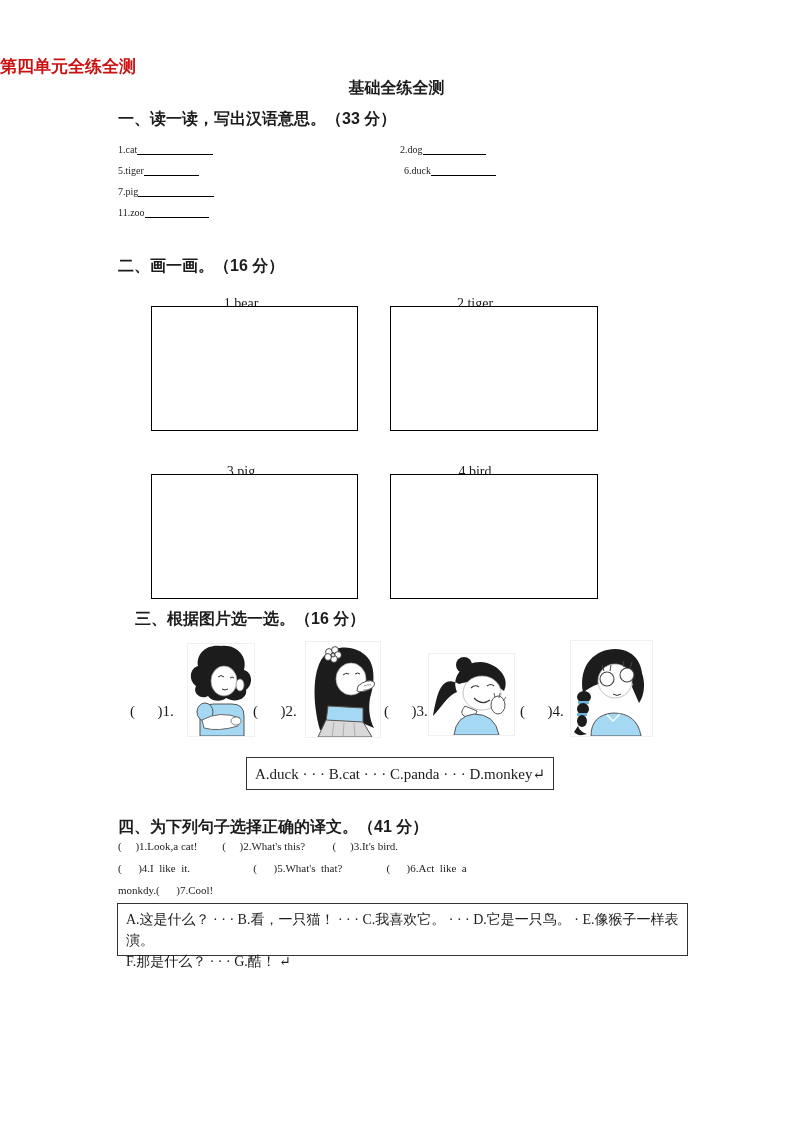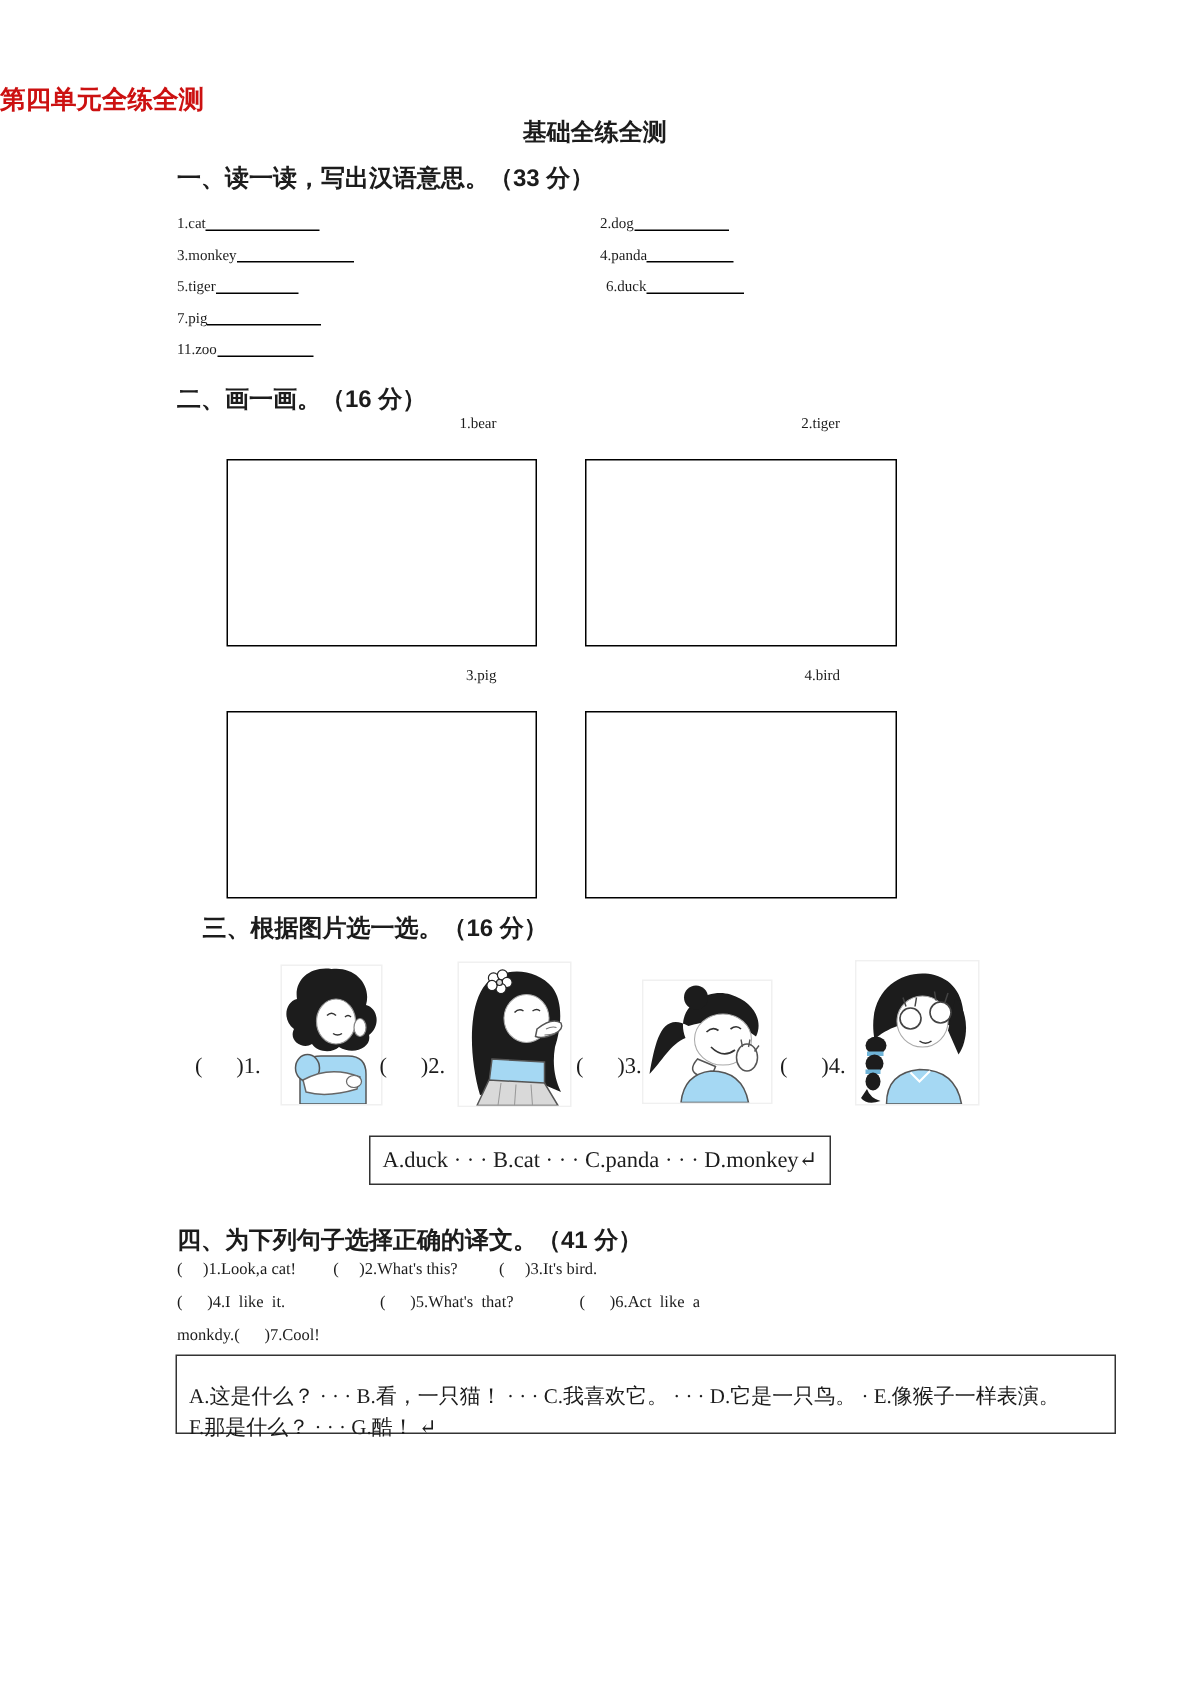--- a/index.html
+++ b/index.html
@@ -12,51 +12,47 @@
          font-family:"Liberation Sans","DejaVu Sans",sans-serif;color:#1c1c1c;}
   .heading{font-size:16px;font-weight:bold;white-space:pre;
          font-family:"Liberation Sans","DejaVu Sans",sans-serif;color:#1c1c1c;}
   
   .vocab{left:118px;top:134px;width:565px;font-size:10px;}
   .vrow{display:flex;height:21px;align-items:flex-end;}
   .vcell{width:282px;white-space:nowrap;}
   .vcell.right{flex:1;}
   .blank{display:inline-block;height:12px;border-bottom:1px solid #000;position:relative;top:2px;}
   
-  .draw-label{position:absolute;text-align:right;font-size:10px;}
+  .draw-label{position:absolute;text-align:center;font-size:14px;margin-top:19px;}
   .draw-box{position:absolute;border:1px solid #000;background:#fff;}
   
   .s3-prefix{position:absolute;font-size:15px;white-space:pre;}
   .pic{position:absolute;border:1px solid #f0f0f0;}
   .pic svg{display:block;width:100%;height:100%;}
   .opt-box1{left:246px;top:757px;width:306px;height:31px;border:1px solid #333;
             display:flex;align-items:center;justify-content:center;font-size:15px;white-space:pre;}
   
   .s4-line{position:absolute;left:118px;font-size:11px;white-space:pre;}
-  .opt-box2{left:117px;top:903px;width:627px;height:53px;border:1px solid #333;box-sizing:border-box;
-            padding:17px 8px;font-size:14px;line-height:21px;}
+  .opt-box2{left:117px;top:903px;width:571px;height:53px;border:1px solid #333;box-sizing:border-box;
+            padding:5px 8px;font-size:14px;line-height:21px;}
   .opt-box2 div{white-space:pre-wrap;}
 </style>
 </head>
 <body>
 
 <div class="page">
 
   <div class="abs title">第四单元全练全测</div>
   <div class="abs subtitle">基础全练全测</div>
 
   <div class="abs heading" style="left:118px;top:109px;">一、读一读，写出汉语意思。（33 分）</div>
   <div class="abs vocab">
     <div class="vrow">
       <div class="vcell"><span>1.cat</span><span class="blank" style="width:76px"></span></div>
       <div class="vcell right"><span>2.dog</span><span class="blank" style="width:63px"></span></div>
-    </div>
-    <div class="vrow">
-      <div class="vcell"><span>3.monkey</span><span class="blank" style="width:78px"></span></div>
-      <div class="vcell right"><span>4.panda</span><span class="blank" style="width:58px"></span></div>
     </div>
     <div class="vrow">
       <div class="vcell"><span>5.tiger</span><span class="blank" style="width:55px"></span></div>
       <div class="vcell right"><span style="padding-left:4px">6.duck</span><span class="blank" style="width:65px"></span></div>
     </div>
     <div class="vrow">
       <div class="vcell"><span>7.pig</span><span class="blank" style="width:76px"></span></div>
     </div>
     <div class="vrow">
       <div class="vcell"><span>11.zoo</span><span class="blank" style="width:64px"></span></div>

